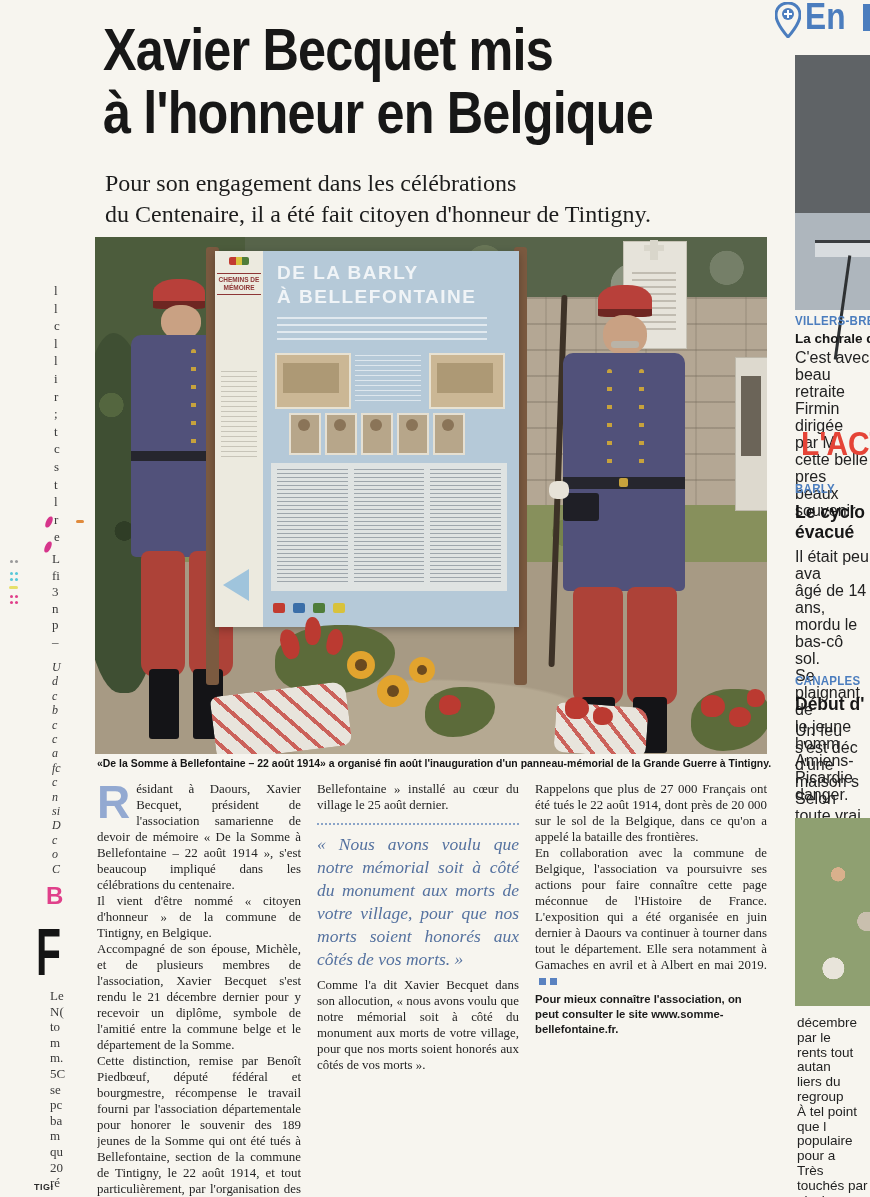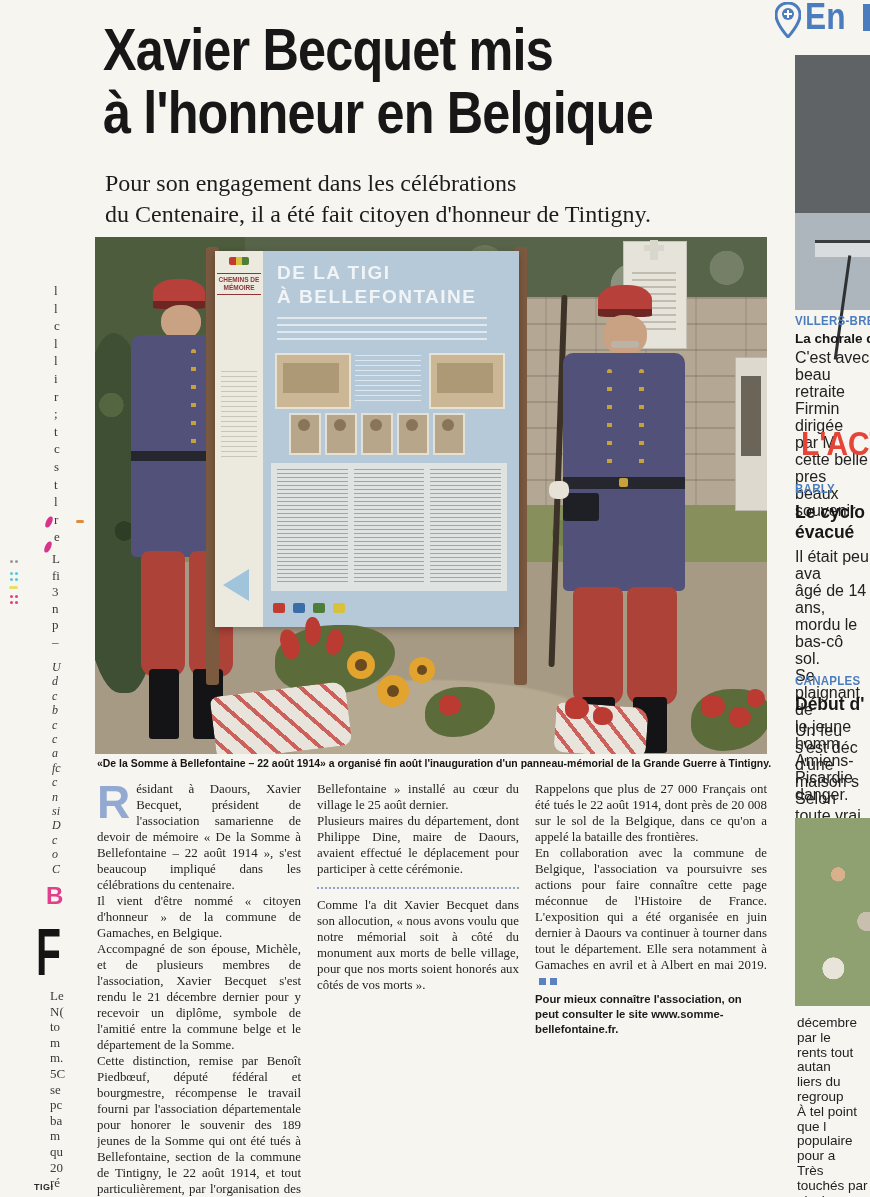--- a/index.html
+++ b/index.html
@@ -274,21 +274,21 @@
       <div class="post postR"></div>
       <div class="panel">
         <div class="pstrip">
           <div class="plogo"></div>
           <div class="pbrand">CHEMINS DE
 MÉMOIRE</div>
           <div class="ptiny"></div>
           <div class="parrow"></div>
         </div>
         <div class="pblue">
-          <h2 class="ptitle">DE LA TIGI
+          <h2 class="ptitle">DE LA BARLY
 À BELLEFONTAINE</h2>
           <div class="pintro"></div>
           <div class="sepia sp1"></div>
           <div class="pmidtxt"></div>
           <div class="sepia sp2"></div>
           <div class="portrait pr1"></div>
           <div class="portrait pr2"></div>
           <div class="portrait pr3"></div>
           <div class="portrait pr4"></div>
           <div class="portrait pr5"></div>
@@ -343,32 +343,32 @@
         <div class="bloom" style="left:634px;top:470px;width:22px;height:20px;"></div>
         <div class="bloom" style="left:652px;top:452px;width:18px;height:18px;"></div>
       </div>
     </div>
 
     <p class="caption">«De la Somme à Bellefontaine – 22 août 1914» a organisé fin août l'inauguration d'un panneau-mémorial de la Grande Guerre à Tintigny.</p>
 
     <div class="columns">
       <div class="col c1">
         <p><span class="dropcap">R</span><span>ésidant à Daours, Xavier Becquet, président de l'association samarienne de devoir de mémoire « De la Somme à Bellefontaine – 22 août 1914 », s'est beaucoup impliqué dans les célébrations du centenaire.</span></p>
-        <p>Il vient d'être nommé « citoyen d'honneur » de la commune de Gamaches, en Belgique.</p>
+        <p>Il vient d'être nommé « citoyen d'honneur » de la commune de Tintigny, en Belgique.</p>
         <p>Accompagné de son épouse, Michèle, et de plusieurs membres de l'association, Xavier Becquet s'est rendu le 21 décembre dernier pour y recevoir un diplôme, symbole de l'amitié entre la commune belge et le département de la Somme.</p>
         <p>Cette distinction, remise par Benoît Piedbœuf, député fédéral et bourgmestre, récompense le travail fourni par l'association départementale pour honorer le souvenir des 189 jeunes de la Somme qui ont été tués à Bellefontaine, section de la commune de Tintigny, le 22 août 1914, et tout particulièrement, par l'organisation des cérémonies d'inauguration du panneau mémorial « De la Somme à</p>
       </div>
       <div class="col c2">
         <p>Bellefontaine » installé au cœur du village le 25 août dernier.</p>
-        <p>Plusieurs maires du département, dont Philippe Dine, maire de Daours, avaient effectué le déplacement pour participer à cette cérémonie.</p>
         <hr class="dotrule">
-        <p>Comme l'a dit Xavier Becquet dans son allocution, « nous avons voulu que notre mémorial soit à côté du monument aux morts de belle village, pour que nos morts soient honorés aux côtés de vos morts ».</p>
+        <p class="quote">« Nous avons voulu que notre mémorial soit à côté du monument aux morts de votre village, pour que nos morts soient honorés aux côtés de vos morts. »</p>
+        <p>Comme l'a dit Xavier Becquet dans son allocution, « nous avons voulu que notre mémorial soit à côté du monument aux morts de votre village, pour que nos morts soient honorés aux côtés de vos morts ».</p>
       </div>
       <div class="col c3">
-        <p>Rappelons que plus de 27 000 Français ont été tués le 22 août 1914, dont près de 20 008 sur le sol de la Belgique, dans ce qu'on a appelé la bataille des frontières.</p>
+        <p>Rappelons que plus de 27 000 Français ont été tués le 22 août 1914, dont près de 20 000 sur le sol de la Belgique, dans ce qu'on a appelé la bataille des frontières.</p>
         <p><span>En collaboration avec la commune de Belgique, l'association va poursuivre ses actions pour faire connaître cette page méconnue de l'Histoire de France. L'exposition qui a été organisée en juin dernier à Daours va continuer à tourner dans tout le département. Elle sera notamment à Gamaches en avril et à Albert en mai 2019.</span><span class="endsq"></span><span class="endsq"></span></p>
         <p class="footnote">Pour mieux connaître l'association, on peut consulter le site www.somme-bellefontaine.fr.</p>
       </div>
     </div>
   </div>
 
   <div class="rail">
     <svg class="pin" width="26" height="36" viewBox="0 0 26 36">
       <path d="M13 1 C6 1 1 6 1 13 C1 22 13 35 13 35 C13 35 25 22 25 13 C25 6 20 1 13 1 Z" fill="none" stroke="#4b7dbe" stroke-width="3"></path>
       <circle cx="13" cy="12" r="6" fill="#4b7dbe"></circle>

